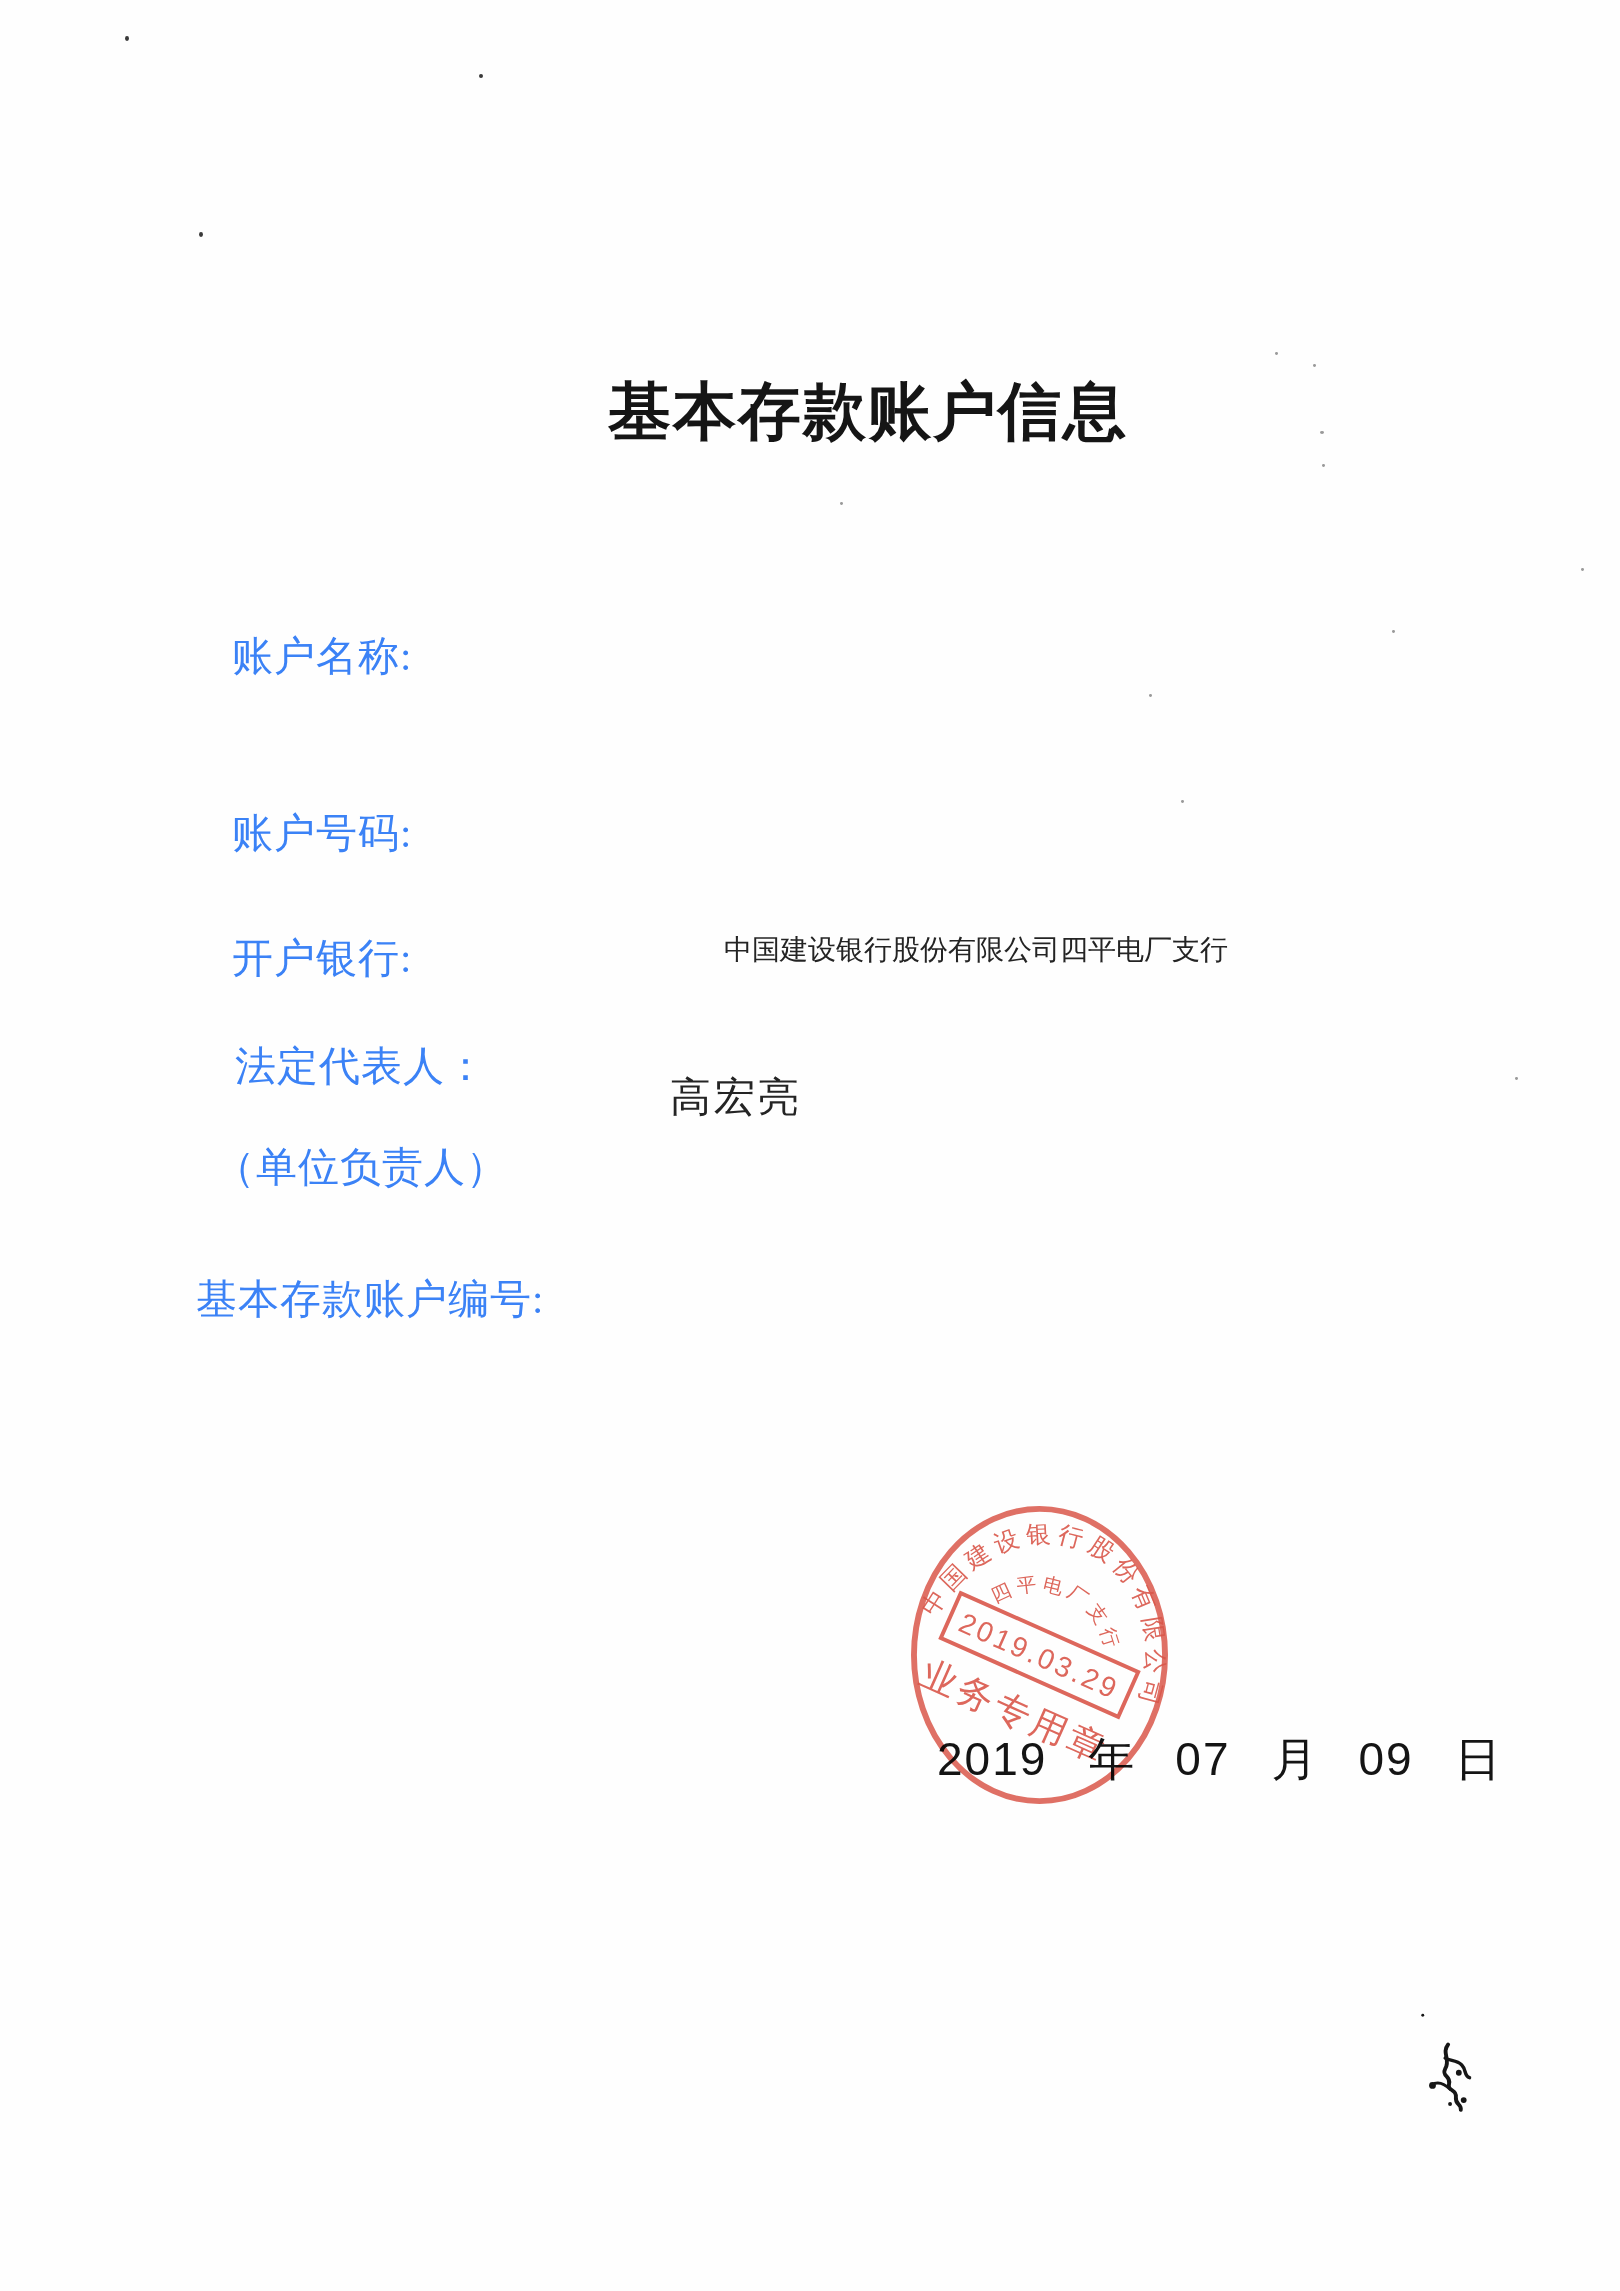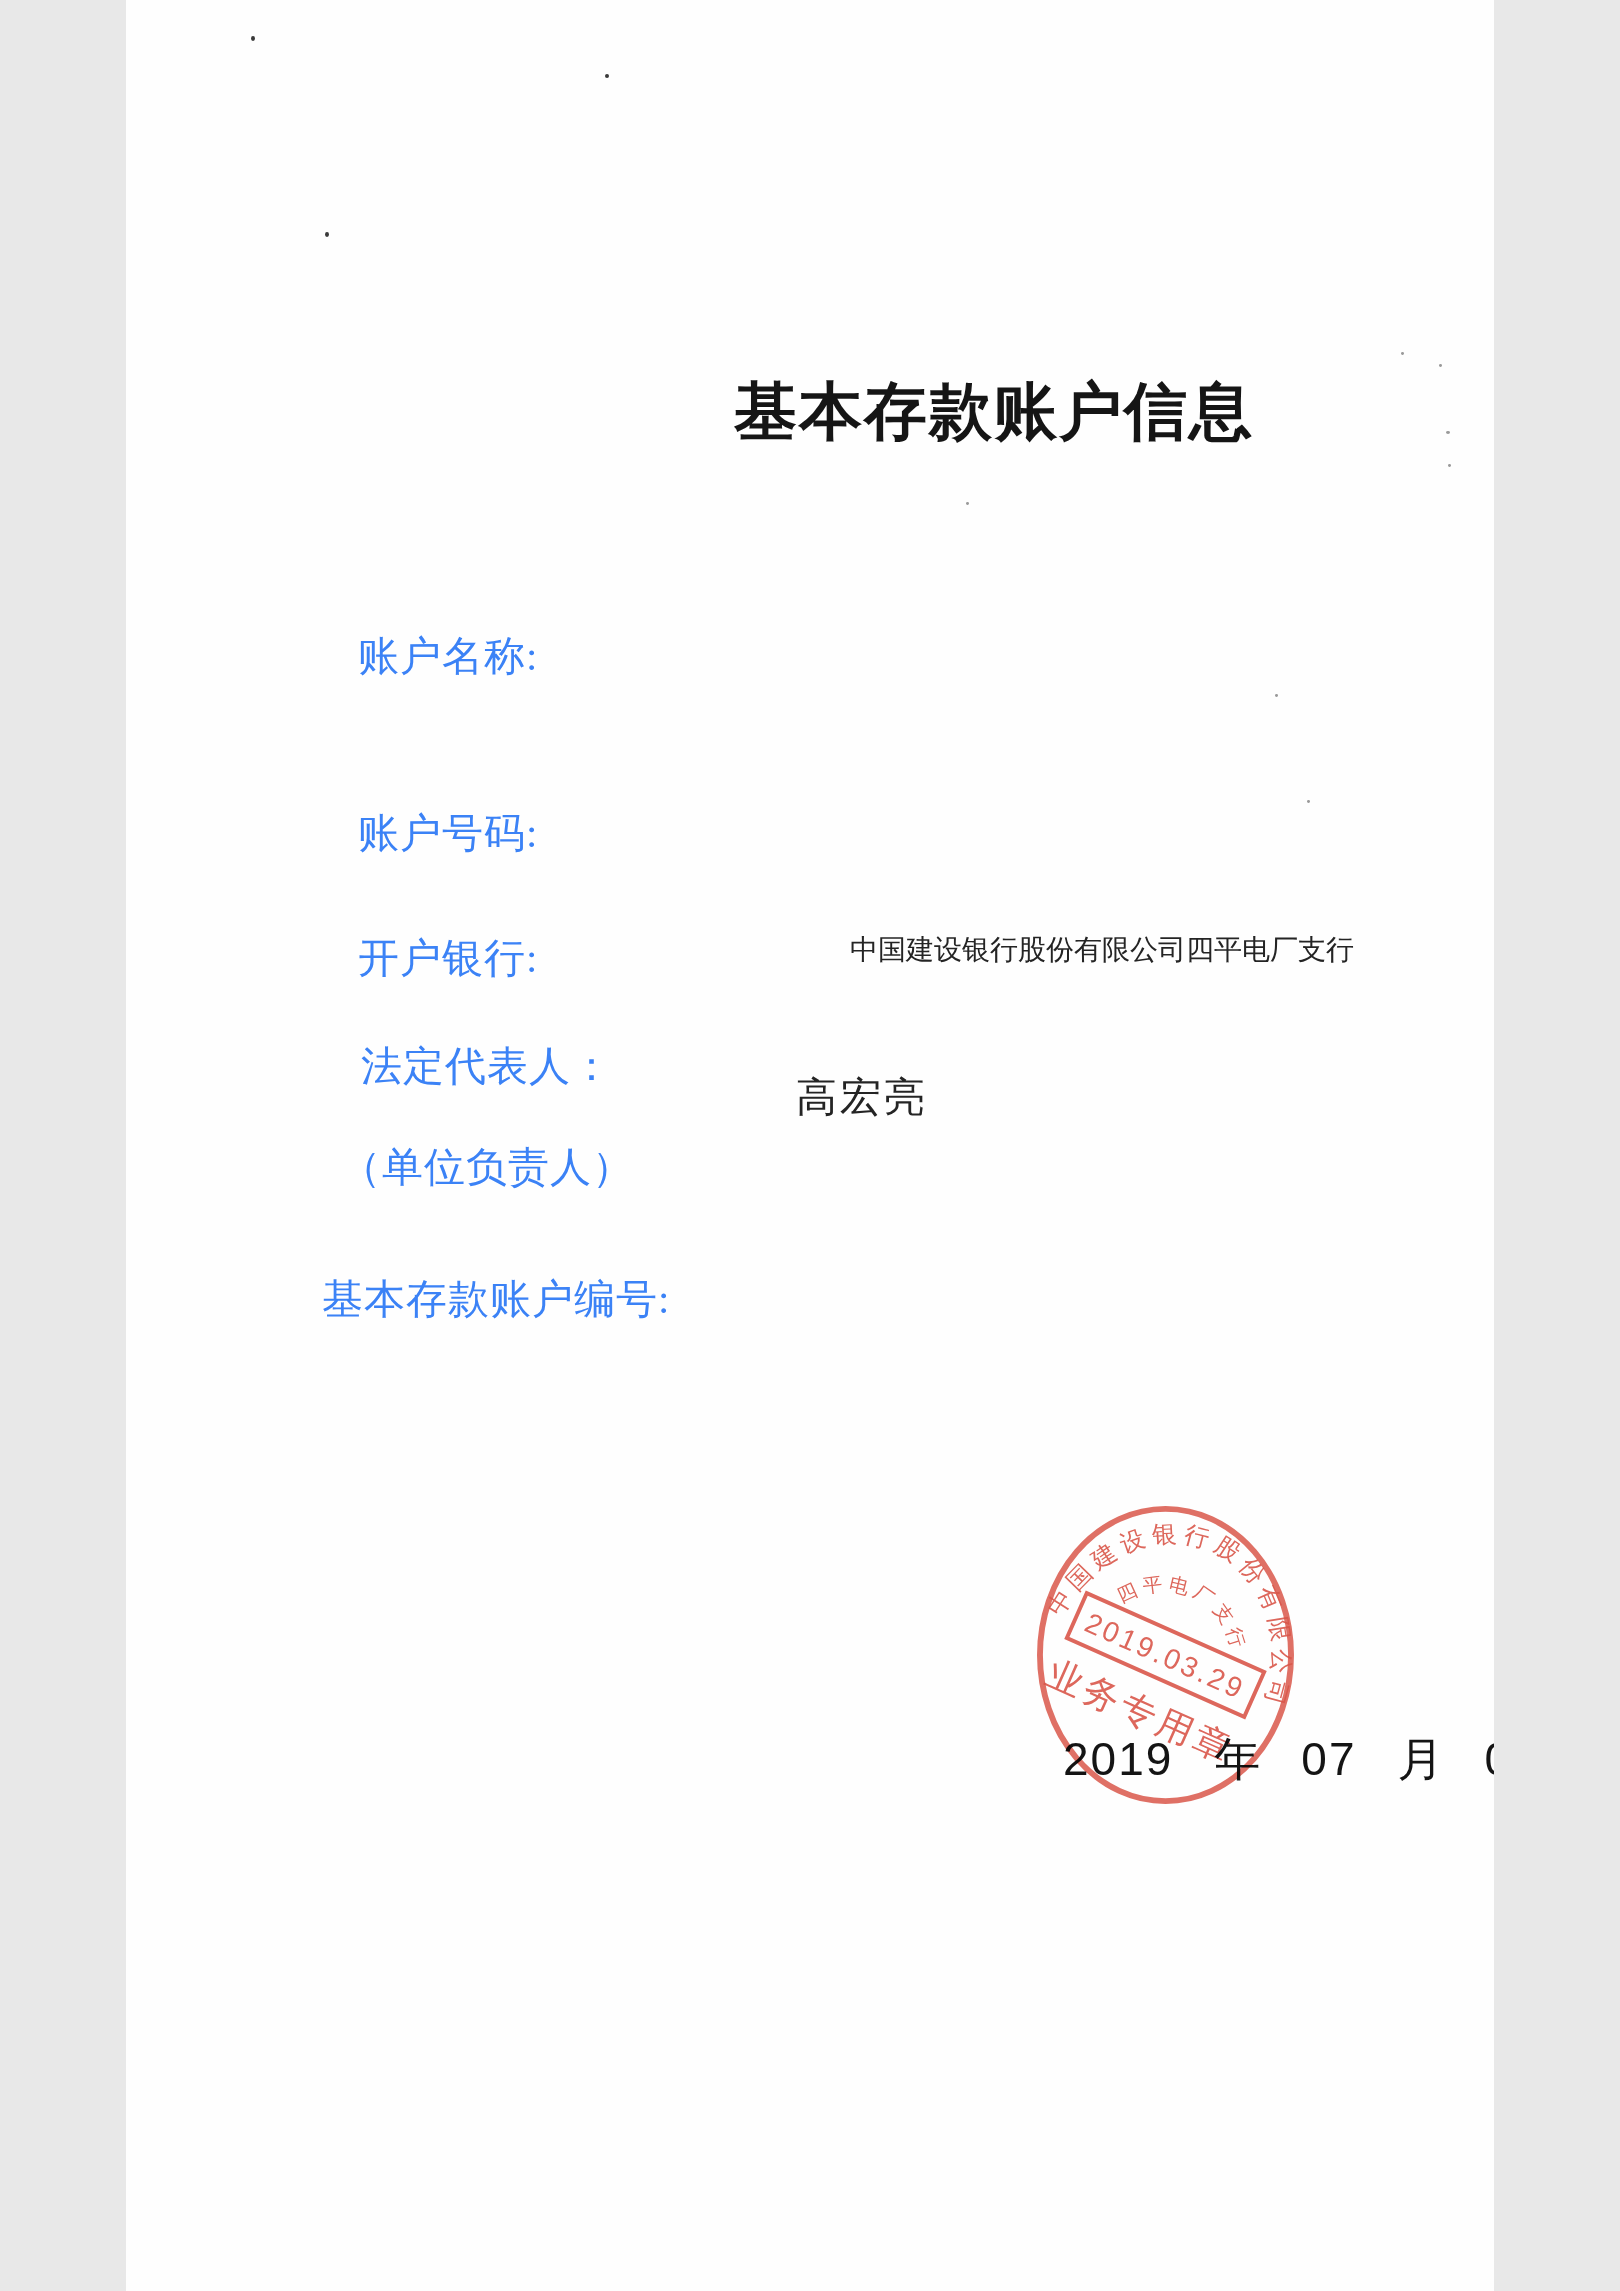--- a/index.html
+++ b/index.html
@@ -1,18 +1,18 @@
 <!DOCTYPE html>
 <html><head>
 <meta charset="utf-8">
 <style>
   html,body{margin:0;padding:0;background:#e8e8e8;}
   .page{
     position:relative;
-    width:1368px;height:2292px;
+    width:1620px;height:2292px;
     margin:0 auto;
     background:#fefefe;
     overflow:hidden;
     font-family:"Liberation Serif","DejaVu Serif",serif;
     color:#1e1e1e;
   }
   .abs{position:absolute;white-space:nowrap;}
   .doc-title{
     font-size:63px;font-weight:bold;letter-spacing:2px;color:#151515;
   }

